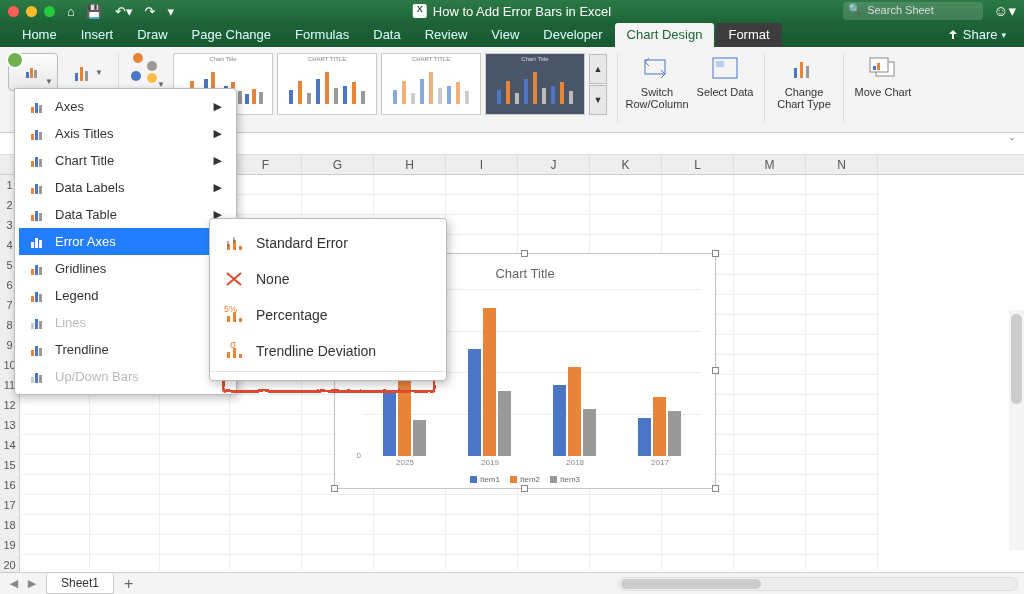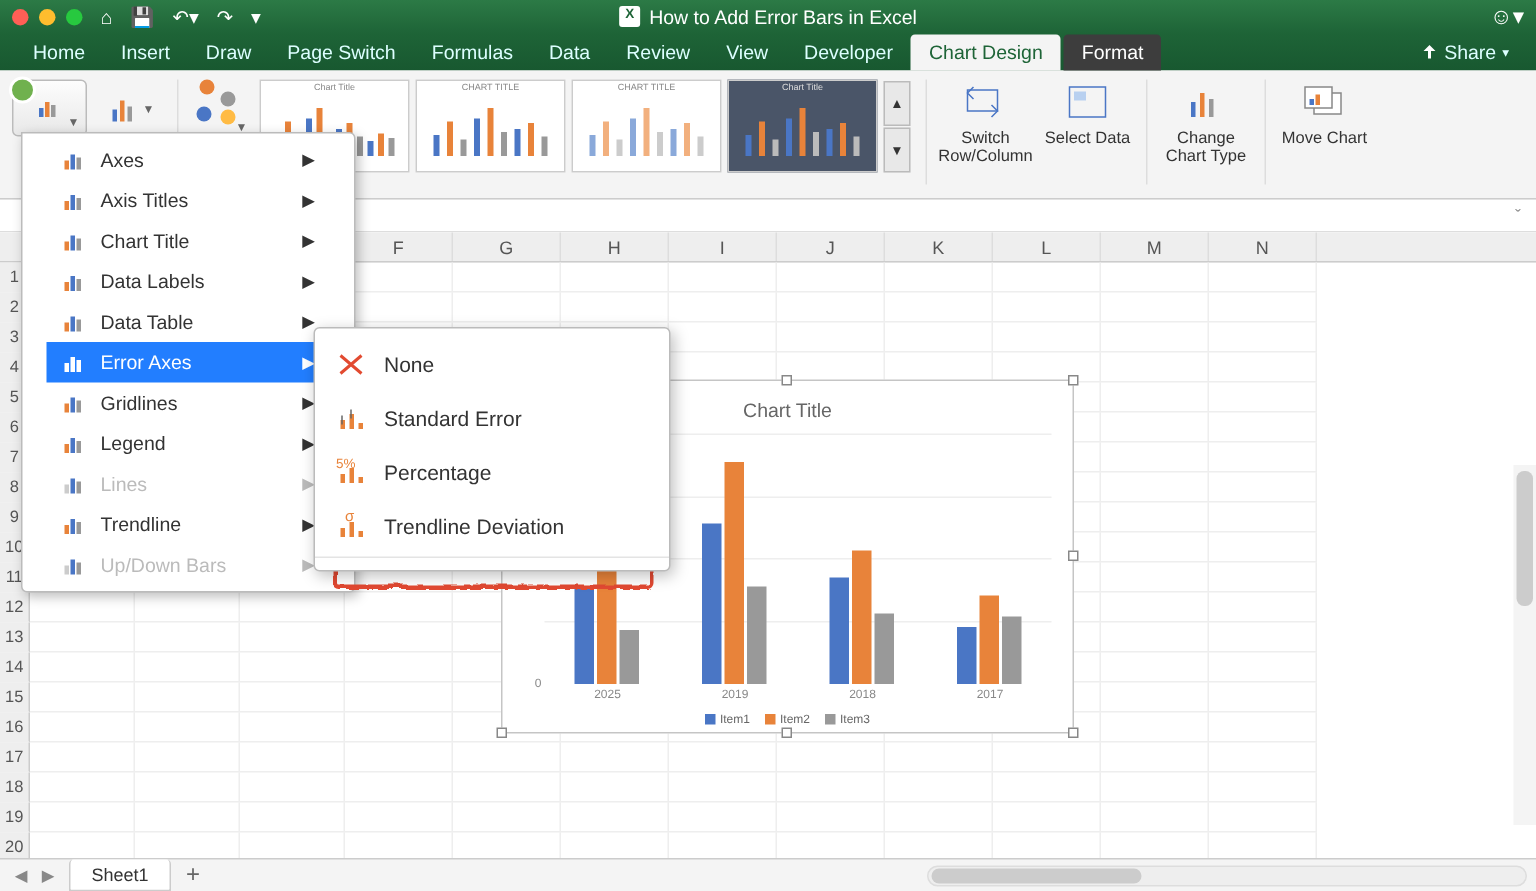--- a/index.html
+++ b/index.html
@@ -58,21 +58,21 @@
 .corner { position:absolute; top:0; left:0; width:20px; height:20px; background:#eee; border-right:1px solid #ccc; border-bottom:1px solid #ccc; }
 .cells { position:absolute; top:20px; left:20px; right:0; bottom:0; }
 .row { display:flex; height:20px; }
 .cell { border-right:1px solid #eee; border-bottom:1px solid #eee; padding:0 4px; line-height:20px; font-size:12px; }
 .cell.header { background:#d4e4d0; text-align:center; font-weight:500; border-right:1px solid #b5c8b0; border-bottom:1px solid #b5c8b0; }
 .cell.data { text-align:center; }
 .sel-outline { position:absolute; border:1.5px solid #2e7d32; pointer-events:none; }
 .sel-handle { position:absolute; width:6px; height:6px; background:#2e7d32; }
 
 
-#add-element-menu { position:absolute; top:88px; left:14px; width:223px; background:#fff; border:1px solid #bbb; border-radius:0 4px 4px 4px; box-shadow:2px 3px 8px rgba(0,0,0,0.25); z-index:50; padding:4px 16px; }
+#add-element-menu { position:absolute; top:88px; left:14px; width:223px; background:#fff; border:1px solid #bbb; border-radius:0 4px 4px 4px; box-shadow:2px 3px 8px rgba(0,0,0,0.25); z-index:50; padding:4px 4px; }
 .menu-item { display:flex; align-items:center; padding:6px 10px; gap:8px; font-size:13px; position:relative; cursor:pointer; }
 .menu-item.active { background:#227eff; color:#fff; }
 .menu-item.disabled { color:#bbb; }
 .menu-item .sub-arrow { margin-left:auto; font-size:11px; }
 .mi-icon { width:18px; height:14px; flex-shrink:0; display:flex; align-items:center; justify-content:center; }
 .chart-glyph { width:16px; height:12px; position:relative; }
 .bar-g { position:absolute; bottom:0; width:3px; }
 
 
 #submenu { position:absolute; top:218px; left:209px; width:238px; background:#fff; border:1px solid #bbb; border-radius:4px; box-shadow:2px 3px 10px rgba(0,0,0,0.25); z-index:60; padding:6px 0; }
@@ -144,30 +144,33 @@
     <span>💾</span>
     <span>↶▾</span>
     <span>↷</span>
     <span>▾</span>
   </div>
   <div class="doc-title">
     <span class="doc-icon"></span>
     <span>How to Add Error Bars in Excel</span>
   </div>
   <div class="right-tools">
+    <div class="search-box">
+      <span>Search Sheet</span>
+    </div>
     <span style="font-size:15px;">☺▾</span>
   </div>
 </div>
 
 
 <div id="ribbon-tabs">
   <div class="tab">Home</div>
   <div class="tab">Insert</div>
   <div class="tab">Draw</div>
-  <div class="tab">Page Switch</div>
+  <div class="tab">Page Change</div>
   <div class="tab">Formulas</div>
   <div class="tab">Data</div>
   <div class="tab">Review</div>
   <div class="tab">View</div>
   <div class="tab">Developer</div>
   <div class="tab active">Chart Design</div>
   <div class="tab format">Format</div>
   <div class="share">
     <svg class="arrow-up" viewBox="0 0 12 12">
         <path d="M6 1l4 4h-3v5H5V5H2z" fill="#fff"></path>
@@ -785,33 +788,33 @@
       </div>
       <span>Up/Down Bars</span>
       <span class="sub-arrow">▶</span>
     </div>
   </div>
 
 
 <div id="submenu">
   <div class="sub-item">
     <div class="sub-icon"><svg width="22" height="18">
-          <path d="M3 3l14 12M17 3L3 15" stroke="#e24a30" stroke-width="2"></path>
-        </svg></div>
-    <span>None</span>
-  </div>
-  <div class="sub-item">
-    <div class="sub-icon"><svg width="22" height="18">
           <rect x="3" y="10" width="3" height="6" fill="#e8833a"></rect>
           <rect x="9" y="6" width="3" height="10" fill="#e8833a"></rect>
           <rect x="15" y="12" width="3" height="4" fill="#e8833a"></rect>
           <line x1="4" y1="7" x2="4" y2="13" stroke="#666"></line>
           <line x1="10" y1="3" x2="10" y2="9" stroke="#666"></line>
         </svg></div>
     <span>Standard Error</span>
+  </div>
+  <div class="sub-item">
+    <div class="sub-icon"><svg width="22" height="18">
+          <path d="M3 3l14 12M17 3L3 15" stroke="#e24a30" stroke-width="2"></path>
+        </svg></div>
+    <span>None</span>
   </div>
   <div class="sub-item">
     <div class="sub-icon"><span style="font-size:9px;color:#e8833a;position:absolute;top:-2px;">5%</span><svg width="22" height="18">
           <rect x="3" y="10" width="3" height="6" fill="#e8833a"></rect>
           <rect x="9" y="6" width="3" height="10" fill="#e8833a"></rect>
           <rect x="15" y="12" width="3" height="4" fill="#e8833a"></rect>
         </svg></div>
     <span>Percentage</span>
   </div>
   <div class="sub-item">

